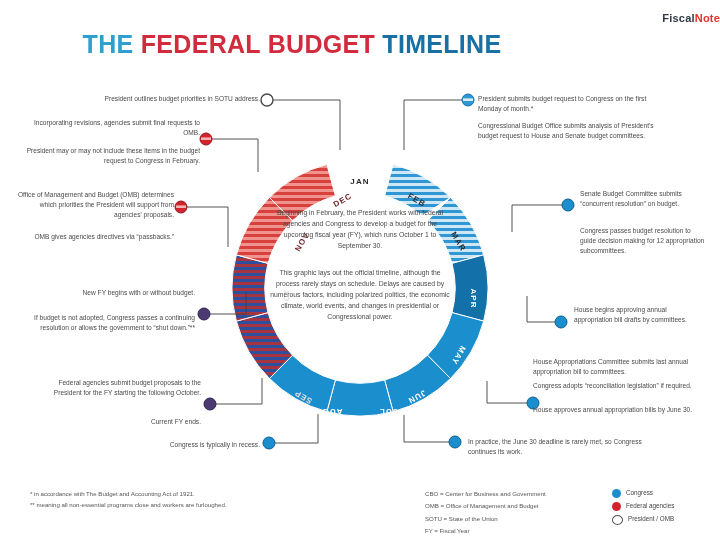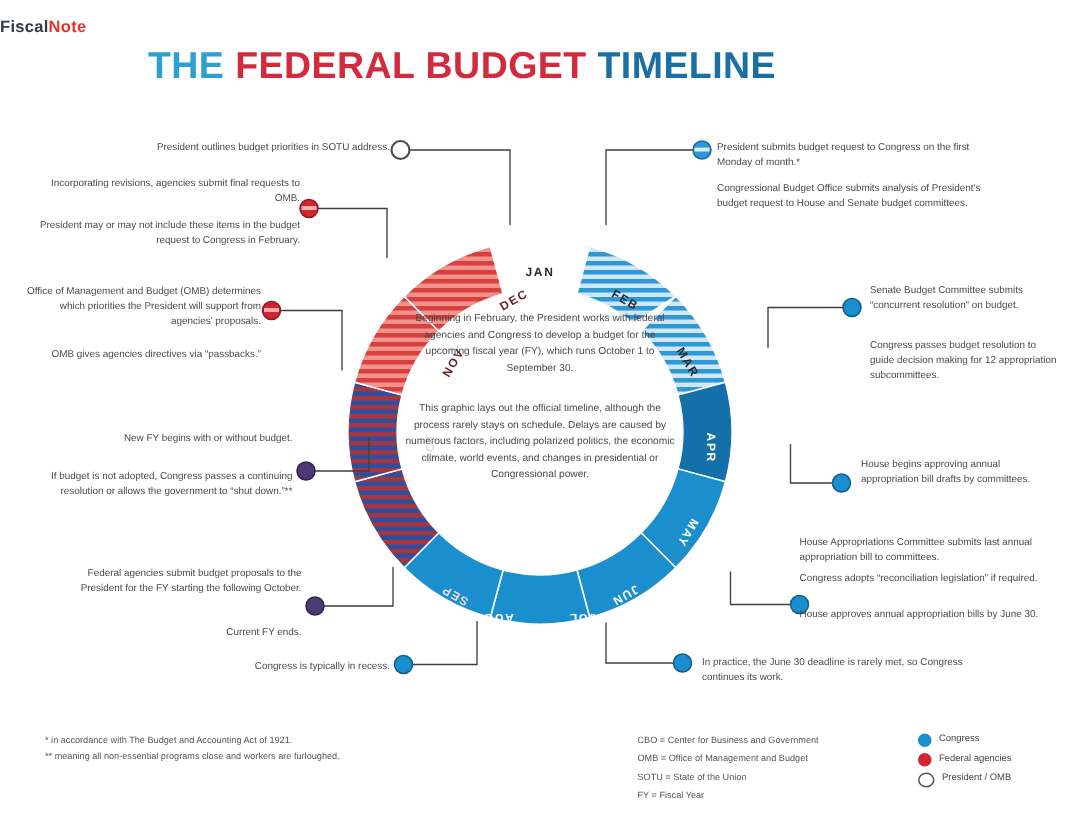--- a/index.html
+++ b/index.html
@@ -7,28 +7,28 @@
     width:720px;height:556px;overflow:hidden;
     background:#ffffff;
     font-family:"Liberation Sans","DejaVu Sans",sans-serif;
     color:#3a3a3a;
     position:relative;
   }
   #canvas{position:absolute;inset:0;width:720px;height:556px;}
 
   
   .brand{
-    position:absolute;top:12px;left:0;width:720px;text-align:left;
+    position:absolute;top:12px;left:0;width:720px;text-align:right;
     font-size:11px;font-weight:bold;letter-spacing:.2px;
   }
   .brand .fiscal{color:#2f3a45;}
   .brand .note{color:#e4322b;}
 
   .title{
-    position:absolute;top:30px;left:16px;width:584px;text-align:center;
+    position:absolute;top:30px;left:0;width:584px;text-align:center;
     font-size:25px;font-weight:bold;letter-spacing:.3px;white-space:nowrap;
   }
   .title .t-blue{color:#2f9fd0;}
   .title .t-red{color:#d22b3e;}
   .title .t-dark{color:#1a6fa3;}
 
   
   .anno{
     position:absolute;font-size:6.6px;line-height:1.52;color:#4a4a4a;
   }

